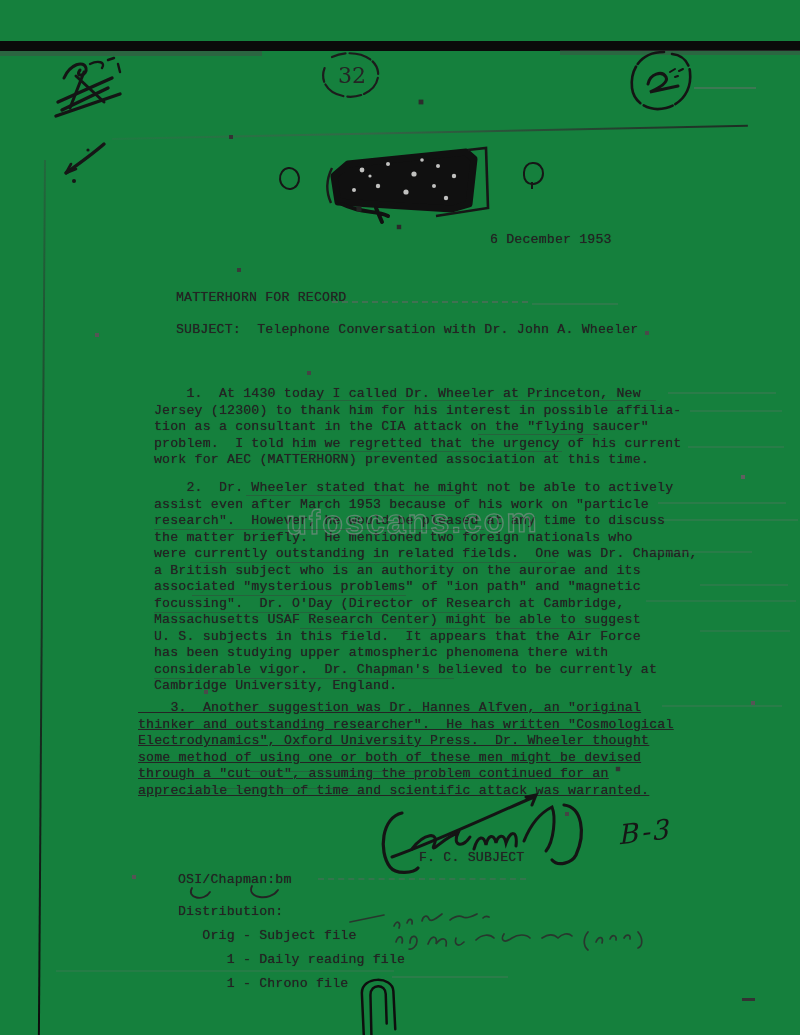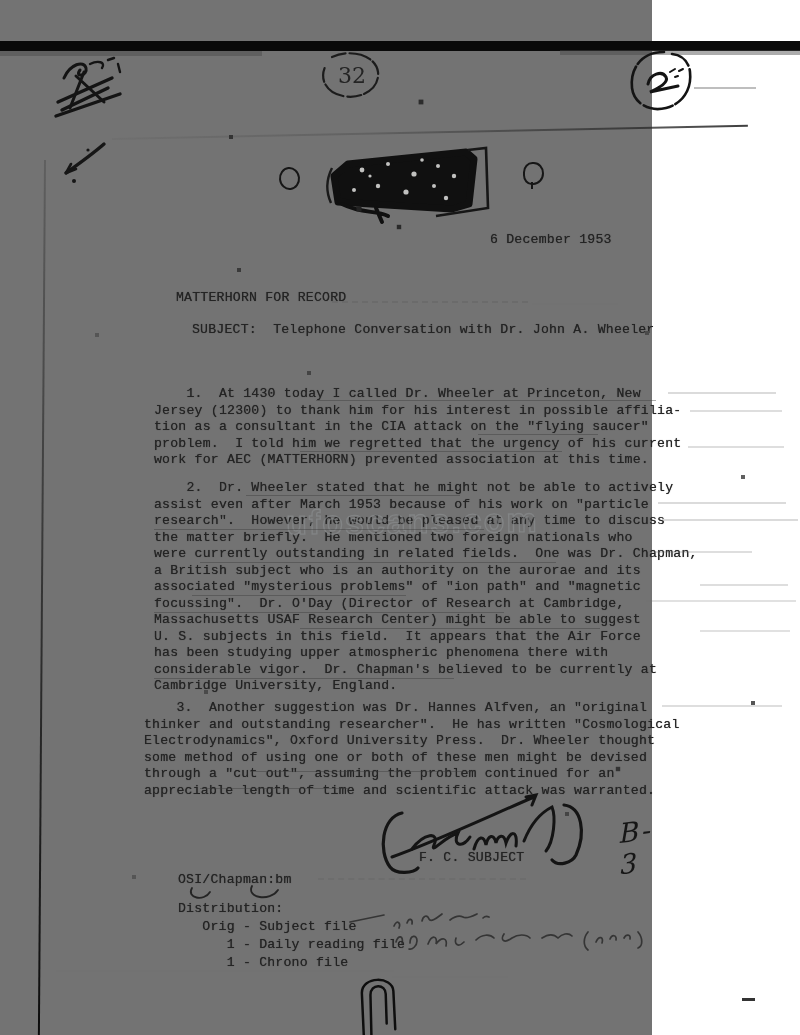--- a/index.html
+++ b/index.html
@@ -1,19 +1,19 @@
 <!DOCTYPE html>
 <html><head>
 <meta charset="utf-8">
 <style>
   html,body{margin:0;padding:0;}
   body{width:800px;height:1035px;background:#ffffff;overflow:hidden;}
   .page{
-    position:relative;width:652px;height:1035px;
-    background:#737373;
+    position:relative;width:800px;height:1035px;
+    background:#15803d;
     font-family:"Liberation Mono","DejaVu Sans Mono",monospace;
     color:#1f1f1f;
   }
   .abs{position:absolute;}
   .typed{
     white-space:pre;
     font-size:13.2px;
     letter-spacing:.2px;
     color:#242424;
     text-shadow:0 0 .7px rgba(25,25,25,.75);
@@ -133,41 +133,41 @@
       </g>
     </svg>
   </div>
 
   <div class="abs typed" style="left:490px;top:232px;">6 December 1953</div>
 
   <div class="abs typed" style="left:176px;top:290px;">MATTERHORN FOR RECORD</div>
   <div class="abs smudge dashed" style="left:332px;top:301px;width:196px;"></div>
   <div class="abs smudge" style="left:532px;top:303px;width:86px;opacity:.6;"></div>
 
-  <div class="abs typed" style="left:192px;top:322px;">SUBJECT:  Telephone Conversation with Dr. John A. Wheeler</div>
+  <div class="abs typed" style="left:176px;top:322px;">SUBJECT:  Telephone Conversation with Dr. John A. Wheeler</div>
 
   <div class="abs typed body-par" style="left:154px;top:386px;">    1.  At 1430 today I called Dr. Wheeler at Princeton, New
 Jersey (12300) to thank him for his interest in possible affilia-
 tion as a consultant in the CIA attack on the "flying saucer"
 problem.  I told him we regretted that the urgency of his current
 work for AEC (MATTERHORN) prevented association at this time.</div>
   <div class="abs typed body-par" style="left:154px;top:480px;">    2.  Dr. Wheeler stated that he might not be able to actively
 assist even after March 1953 because of his work on "particle
 research".  However, he would be pleased at any time to discuss
 the matter briefly.  He mentioned two foreign nationals who
 were currently outstanding in related fields.  One was Dr. Chapman,
 a British subject who is an authority on the aurorae and its
 associated "mysterious problems" of "ion path" and "magnetic
 focussing".  Dr. O'Day (Director of Research at Cambridge,
 Massachusetts USAF Research Center) might be able to suggest
 U. S. subjects in this field.  It appears that the Air Force
 has been studying upper atmospheric phenomena there with
 considerable vigor.  Dr. Chapman's believed to be currently at
 Cambridge University, England.</div>
-  <div class="abs typed body-par" style="left:144px;top:700px;">    3.  Another suggestion was Dr. Hannes Alfven, an "original
+  <div class="abs typed body-par" style="left:138px;top:700px;text-decoration:underline;">    3.  Another suggestion was Dr. Hannes Alfven, an "original
 thinker and outstanding researcher".  He has written "Cosmological
 Electrodynamics", Oxford University Press.  Dr. Wheeler thought
 some method of using one or both of these men might be devised
 through a "cut out", assuming the problem continued for an
 appreciable length of time and scientific attack was warranted.</div>
 
   <div class="abs watermark" style="left:286px;top:502px;">ufoscans.com</div>
 
   <div class="abs uline" style="left:316px;top:400px;width:340px;"></div>
   <div class="abs uline" style="left:478px;top:434px;width:120px;"></div>
@@ -212,21 +212,21 @@
 
   <div class="abs typed" style="left:178px;top:872px;">OSI/Chapman:bm</div>
   <div class="abs smudge dashed" style="left:318px;top:878px;width:208px;opacity:.7;"></div>
   <div class="abs mark" style="left:186px;top:884px;">
     <svg width="130" height="20" viewBox="0 0 130 20" fill="none" stroke="#242424" stroke-width="1.8" stroke-linecap="round">
       <path d="M6 4 C0 14 18 18 24 8"></path>
       <path d="M66 2 C60 14 84 18 92 6"></path>
     </svg>
   </div>
 
-  <div class="abs typed" style="left:178px;top:900px;line-height:18px;">Distribution:
+  <div class="abs typed" style="left:178px;top:900px;line-height:24px;">Distribution:
    Orig - Subject file
       1 - Daily reading file
       1 - Chrono file</div>
 
   <div class="abs mark" style="left:348px;top:908px;">
     <svg width="150" height="26" viewBox="0 0 150 26" fill="none" stroke="#2b2b2b" stroke-width="1.7" stroke-linecap="round" opacity=".85">
       <path d="M2 14 L36 7"></path>
       <path d="M46 18 c3 -7 7 -3 5 2 m8 -5 c2 -6 6 -4 5 1 m10 -3 c1 -5 5 -7 7 -2 c2 4 9 -2 13 -5"></path>
       <path d="M102 12 c4 -3 9 -5 13 -3 c3 2 10 -1 14 -3 m6 4 c2 -2 4 -2 6 -1"></path>
     </svg>

